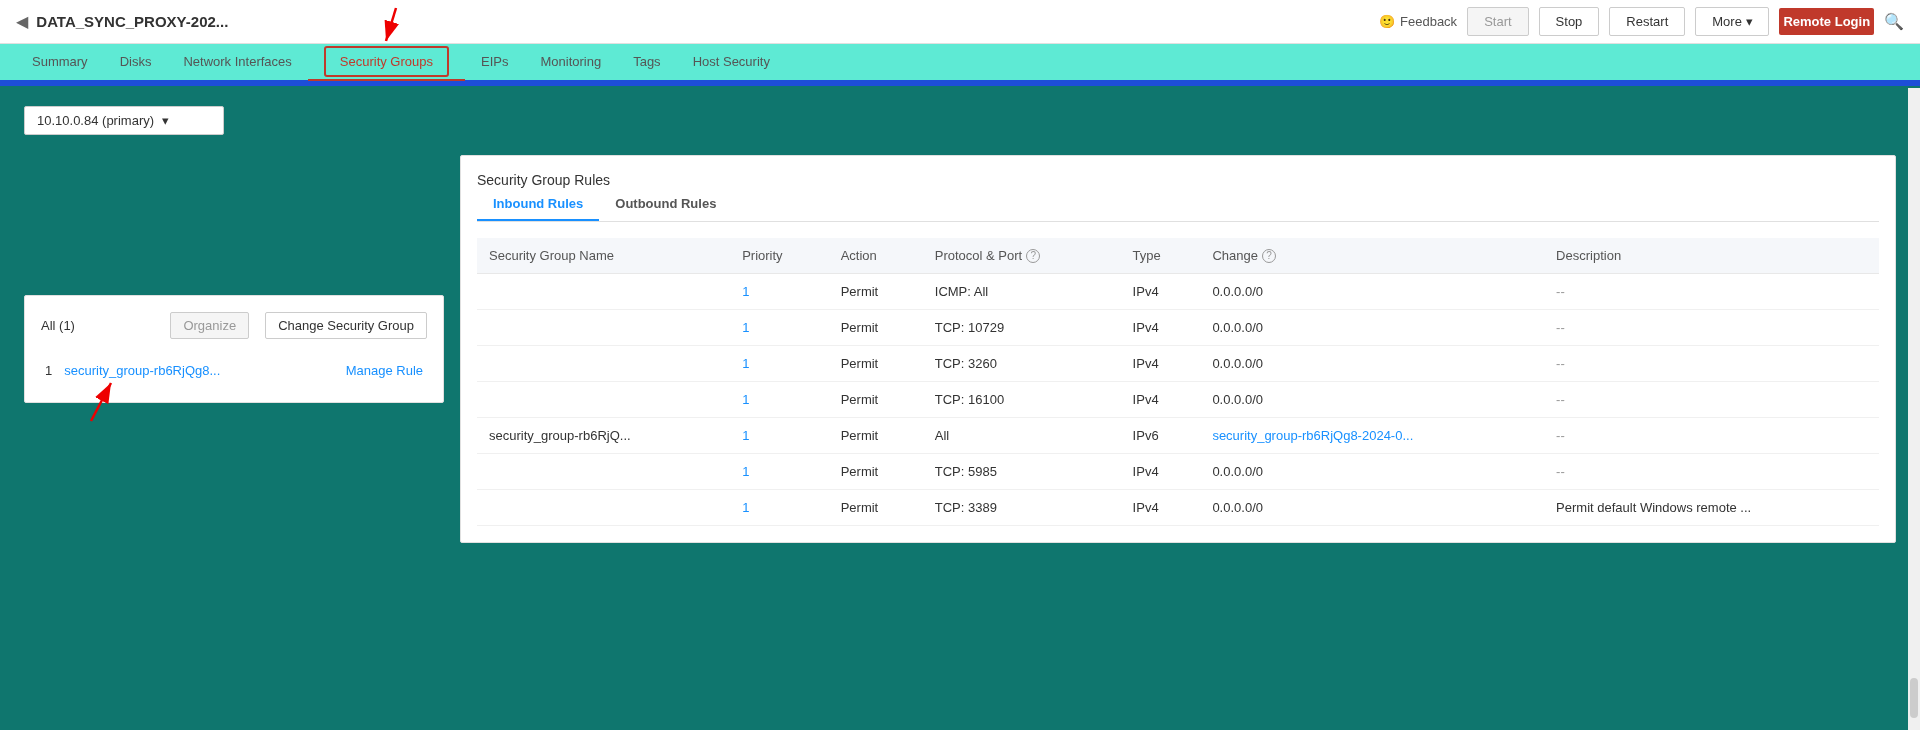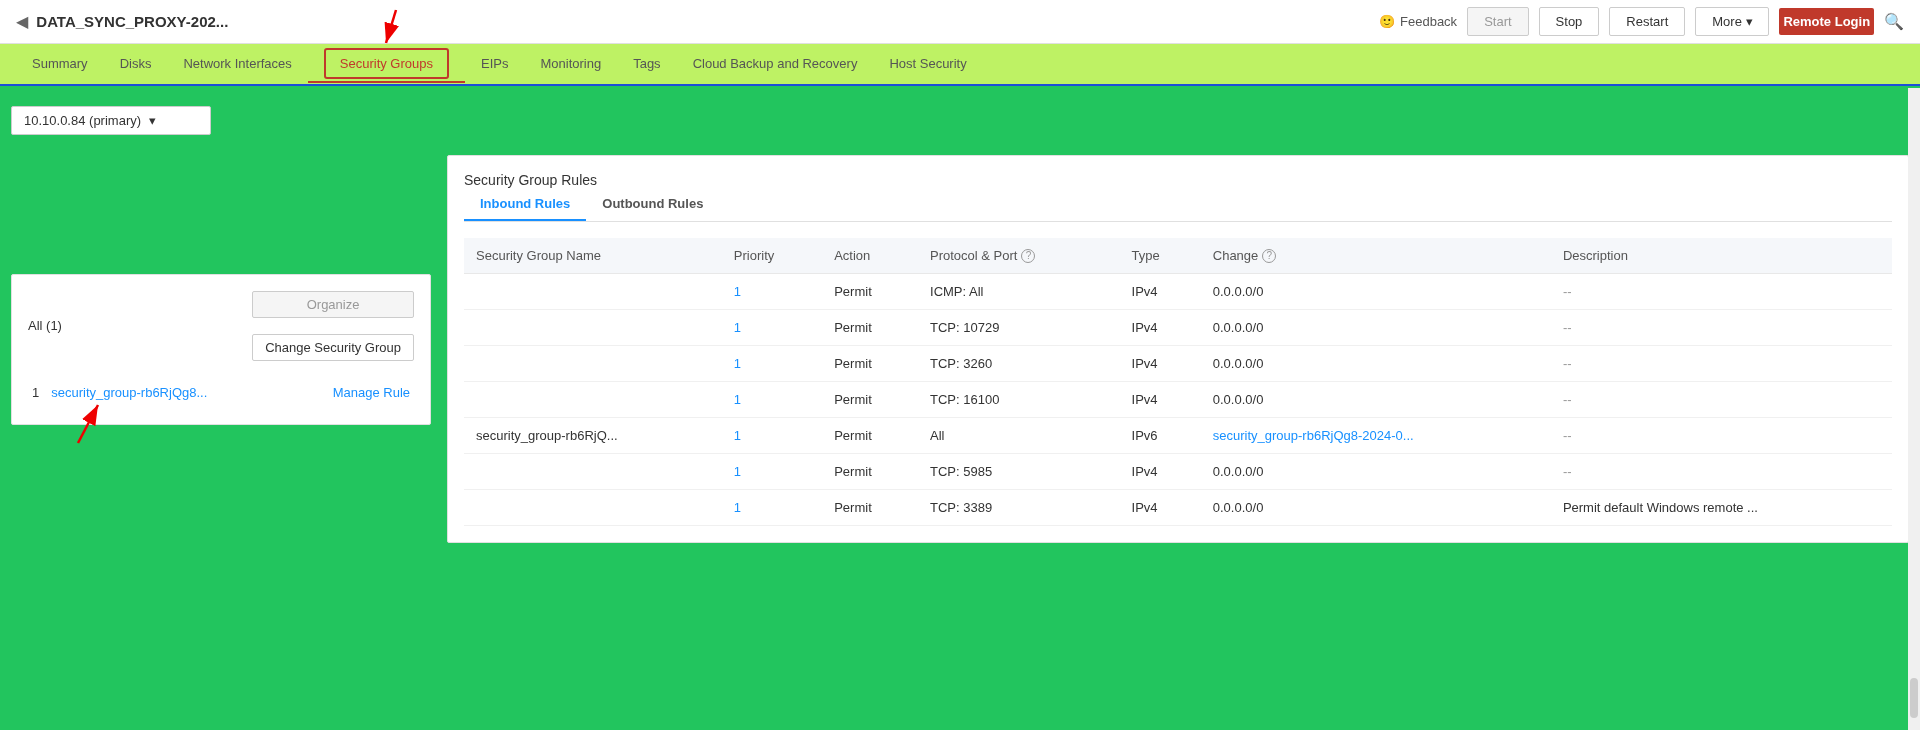--- a/index.html
+++ b/index.html
@@ -85,44 +85,44 @@
       border: none;
       cursor: pointer;
       font-size: 16px;
       color: #555;
     }
 
     
     .nav-tabs {
       display: flex;
       align-items: center;
-      border-bottom: 2px solid #1d4ed8;
+      border-bottom: 6px solid #1d4ed8;
       padding: 0 16px;
-      background: #bef264;
+      background: #5eead4;
       height: 42px;
       text-align: center;
     }
     .nav-tab {
       padding: 10px 16px;
       cursor: pointer;
       color: #555;
       font-size: 13px;
       border-bottom: 2px solid transparent;
       white-space: nowrap;
     }
     .nav-tab.active {
       color: #c0392b;
       border-bottom: 2px solid #c0392b;
       font-weight: 500;
     }
 
     
     .content {
-      padding: 20px 11px;
-      background: #22c55e;
+      padding: 20px 24px;
+      background: #0f766e;
       min-height: calc(730px - 86px);
     }
 
     
     .ip-selector {
       display: flex;
       align-items: center;
       margin-bottom: 20px;
     }
     .ip-select {
@@ -160,21 +160,20 @@
       justify-content: space-between;
       margin-bottom: 16px;
     }
     .left-panel-title {
       font-size: 13px;
       color: #333;
     }
     .left-panel-actions {
       display: flex;
       gap: 16px;
-      flex-direction: column;
     }
     .btn-organize {
       padding: 5px 12px;
       border: 1px solid #ccc;
       background: #f5f5f5;
       border-radius: 2px;
       cursor: not-allowed;
       font-size: 13px;
       color: #999;
     }
@@ -375,23 +374,20 @@
     </div>
   </div>
   <div class="nav-tab">
     <span>EIPs</span>
   </div>
   <div class="nav-tab">
     <span>Monitoring</span>
   </div>
   <div class="nav-tab">
     <span>Tags</span>
-  </div>
-  <div class="nav-tab">
-    <span>Cloud Backup and Recovery</span>
   </div>
   <div class="nav-tab">
     <span>Host Security</span>
   </div>
 </div>
 
 <div class="content">
 
   <div class="ip-selector">
     <div class="ip-select">

